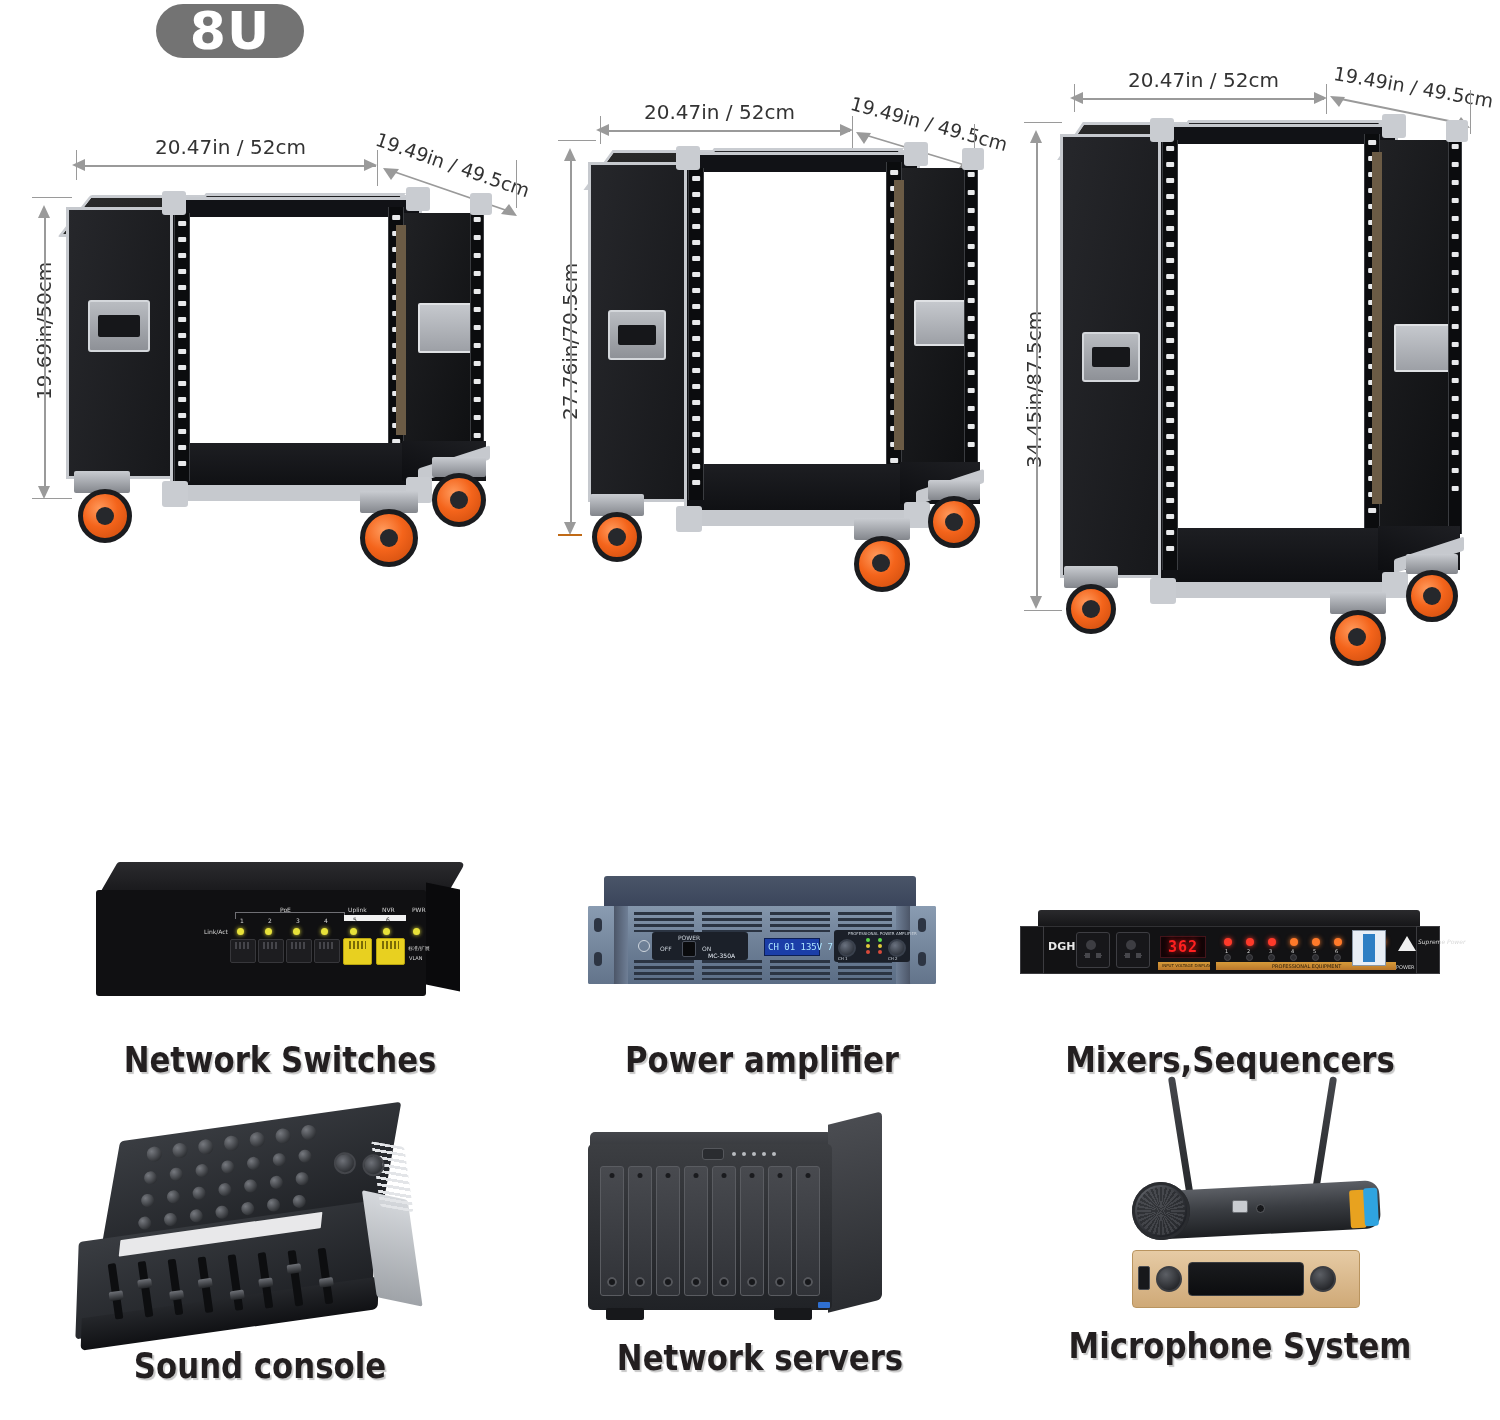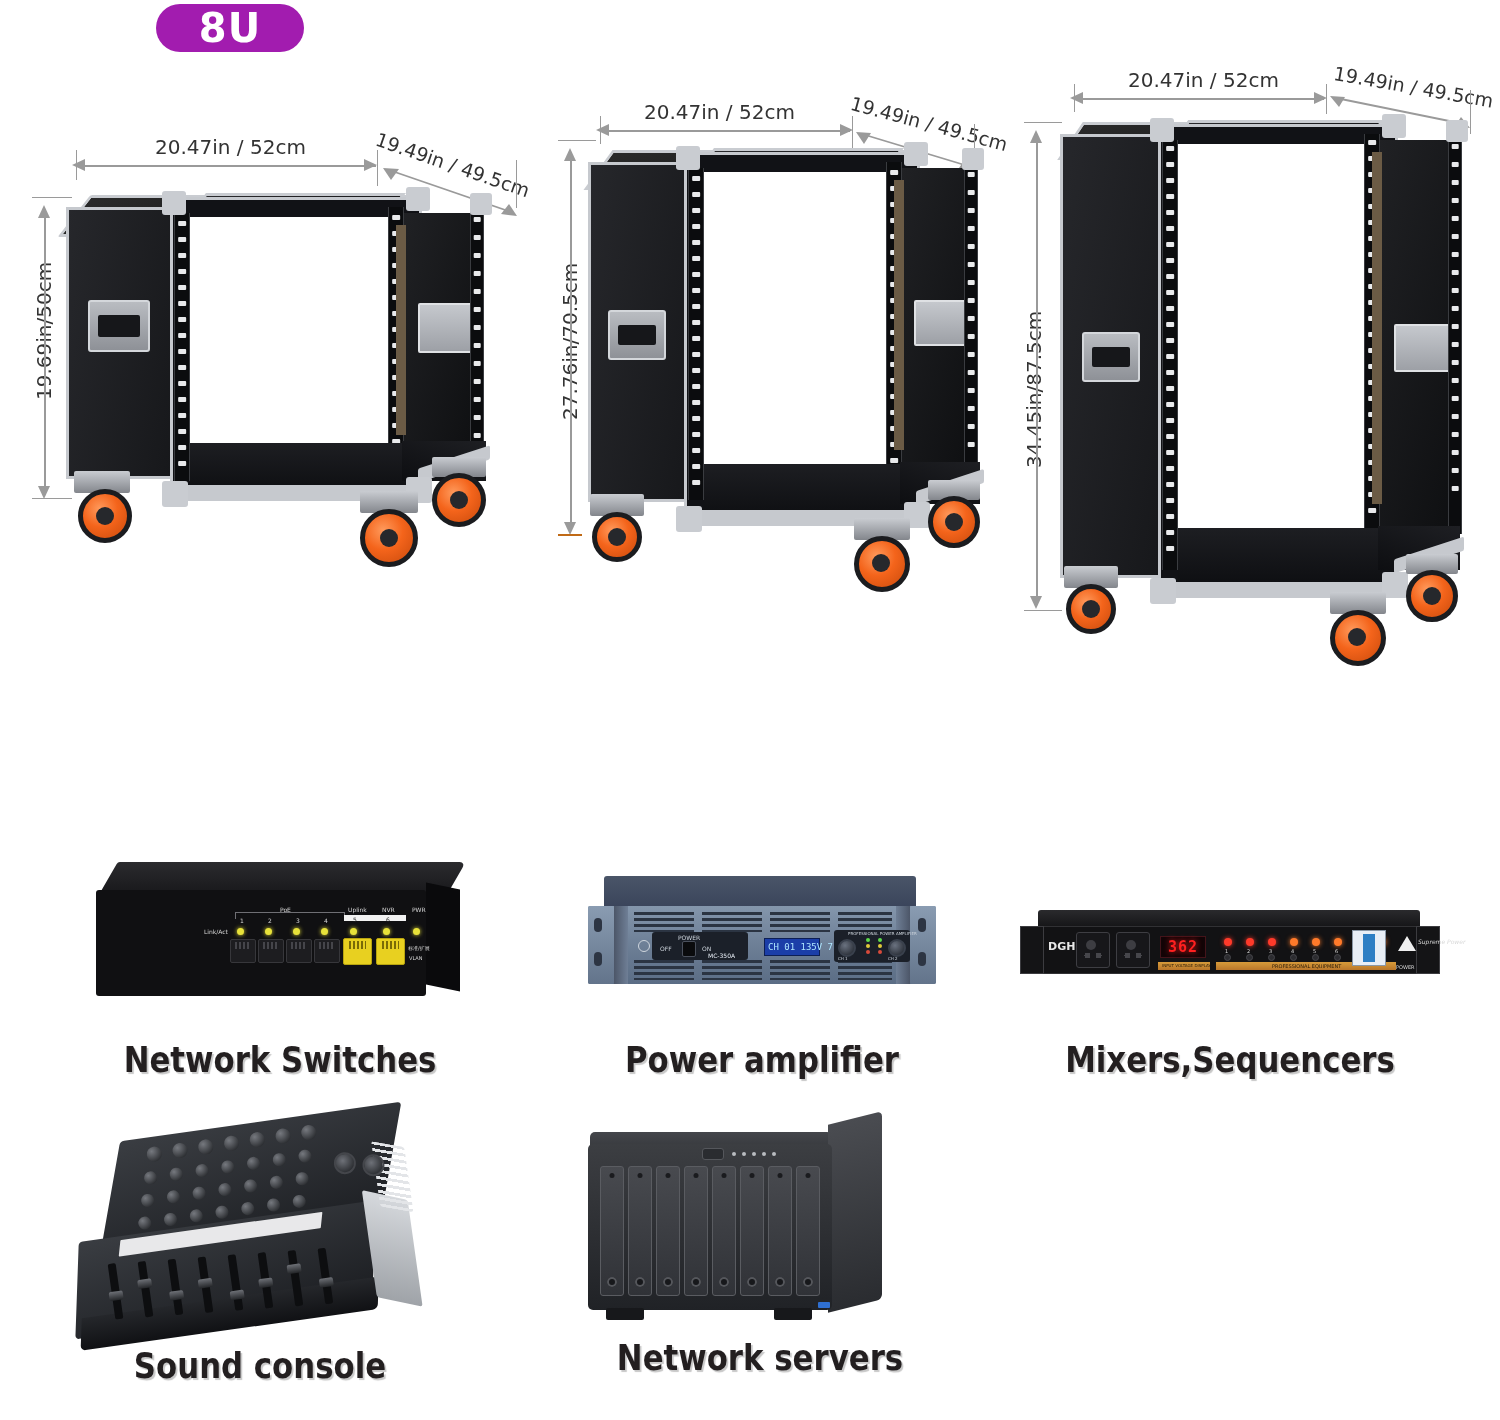--- a/index.html
+++ b/index.html
@@ -213,21 +213,21 @@
 </style>
 </head>
 <body>
 
 <div id="page">
 
   <div class="rack-section">
 
     <div class="rack-panel" style="left:0;top:0;width:540px;height:710px;">
 
-      <div class="badge" style="left:156px;top:4px;width:148px;height:48px;background:#a21caf;font-size:40px;">
+      <div class="badge" style="left:156px;top:4px;width:148px;height:54px;background:#737373;font-size:52px;">
         <span>8U</span>
       </div>
 
       <div class="dimtext" style="left:155px;top:135px;font-size:20px;">20.47in / 52cm</div>
       <div class="dimline h" style="left:76px;top:165px;width:300px;"></div>
       <div class="arrow left" style="left:72px;top:159px;"></div>
       <div class="arrow right" style="left:364px;top:159px;"></div>
       <div class="tick" style="left:76px;top:150px;height:30px;"></div>
       <div class="tick" style="left:377px;top:150px;height:36px;"></div>
 
@@ -918,14 +918,35 @@
         <div class="nas-bay" style="left:208px;top:66px;width:24px;height:130px;"></div>
         <div class="nas-bay" style="left:236px;top:66px;width:24px;height:130px;"></div>
 
         <div class="nas-usb" style="left:258px;top:202px;width:12px;height:6px;"></div>
         <div class="nas-foot" style="left:46px;top:208px;width:38px;height:12px;"></div>
         <div class="nas-foot" style="left:214px;top:208px;width:38px;height:12px;"></div>
       </div>
       <div class="eqlabel" style="top:238px;">Network servers</div>
     </div>
 
+    <div class="eqcell" style="left:1020px;top:230px;width:440px;height:320px;">
+      <div class="eqimg" style="height:260px;">
+
+        <div class="mic-ant" style="left:158px;top:18px;width:7px;height:130px;transform:rotate(-9deg);"></div>
+        <div class="mic-ant" style="left:300px;top:18px;width:7px;height:130px;transform:rotate(9deg);"></div>
+
+        <div class="mic-recv" style="left:112px;top:192px;width:228px;height:58px;"></div>
+        <div class="mic-recv-face" style="left:168px;top:204px;width:116px;height:34px;"></div>
+        <div class="mic-knob" style="left:136px;top:208px;width:26px;height:26px;"></div>
+        <div class="mic-knob" style="left:290px;top:208px;width:26px;height:26px;"></div>
+        <div class="mic-sw" style="left:118px;top:208px;width:12px;height:24px;"></div>
+
+        <div class="mic-body" style="left:128px;top:128px;width:232px;height:48px;transform:rotate(-3deg);"></div>
+        <div class="mic-head" style="left:112px;top:124px;width:58px;height:58px;transform:rotate(-3deg);"></div>
+        <div class="mic-win" style="left:212px;top:142px;width:16px;height:13px;"></div>
+        <div style="position:absolute;left:236px;top:146px;width:9px;height:9px;border-radius:50%;background:#17181b;border:1px solid #5a5c61;"></div>
+        <div class="mic-ring" style="left:330px;top:132px;width:16px;height:38px;background:#e8a21f;transform:rotate(-3deg);"></div>
+        <div class="mic-ring" style="left:344px;top:130px;width:14px;height:38px;background:#2fa4e0;transform:rotate(-3deg);"></div>
+      </div>
+      <div class="eqlabel" style="top:268px;">Microphone System</div>
+    </div>
   </div>
 </div>
 
 </body></html>

